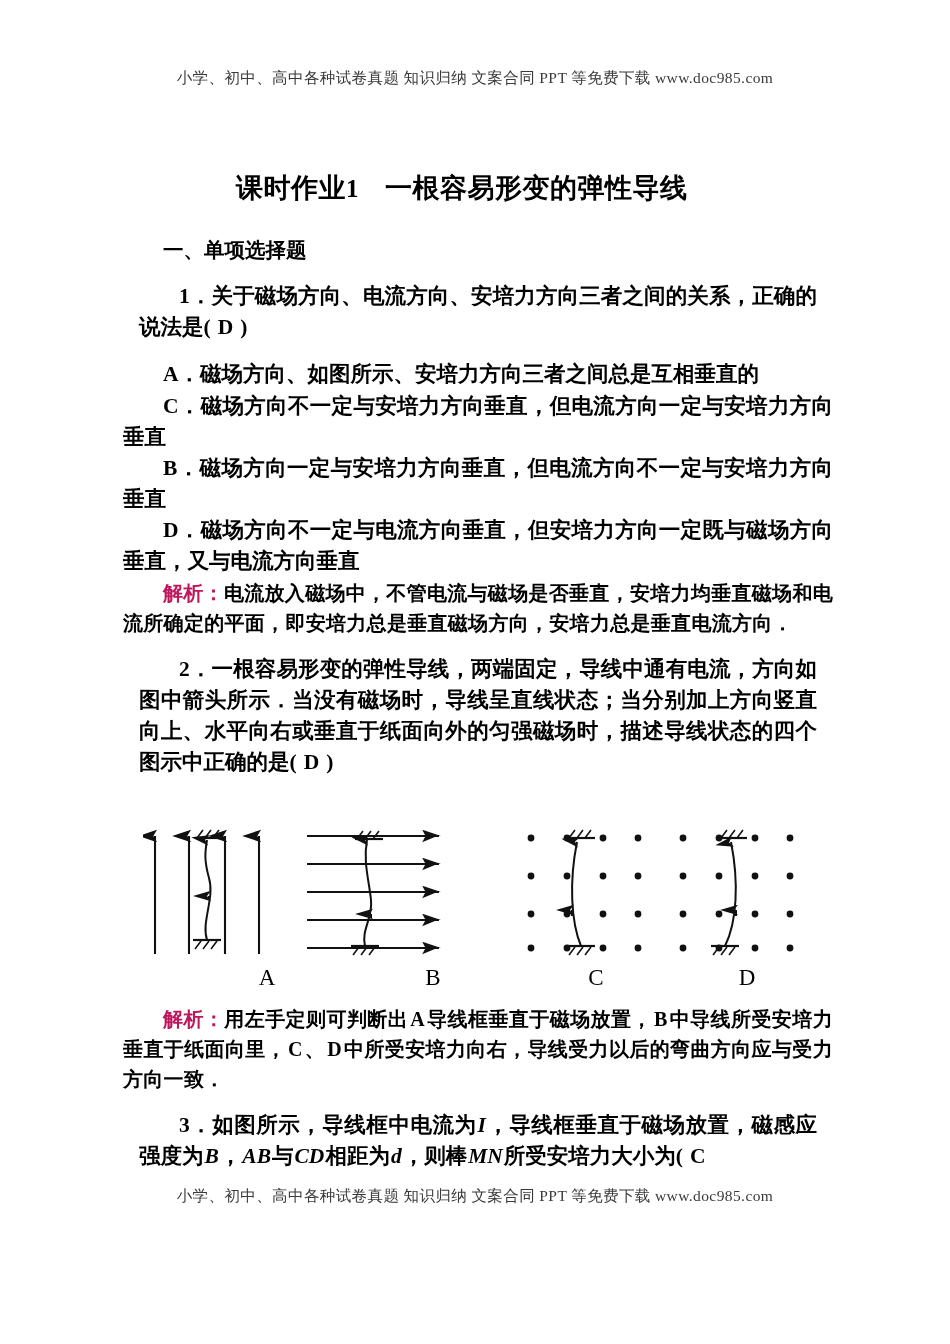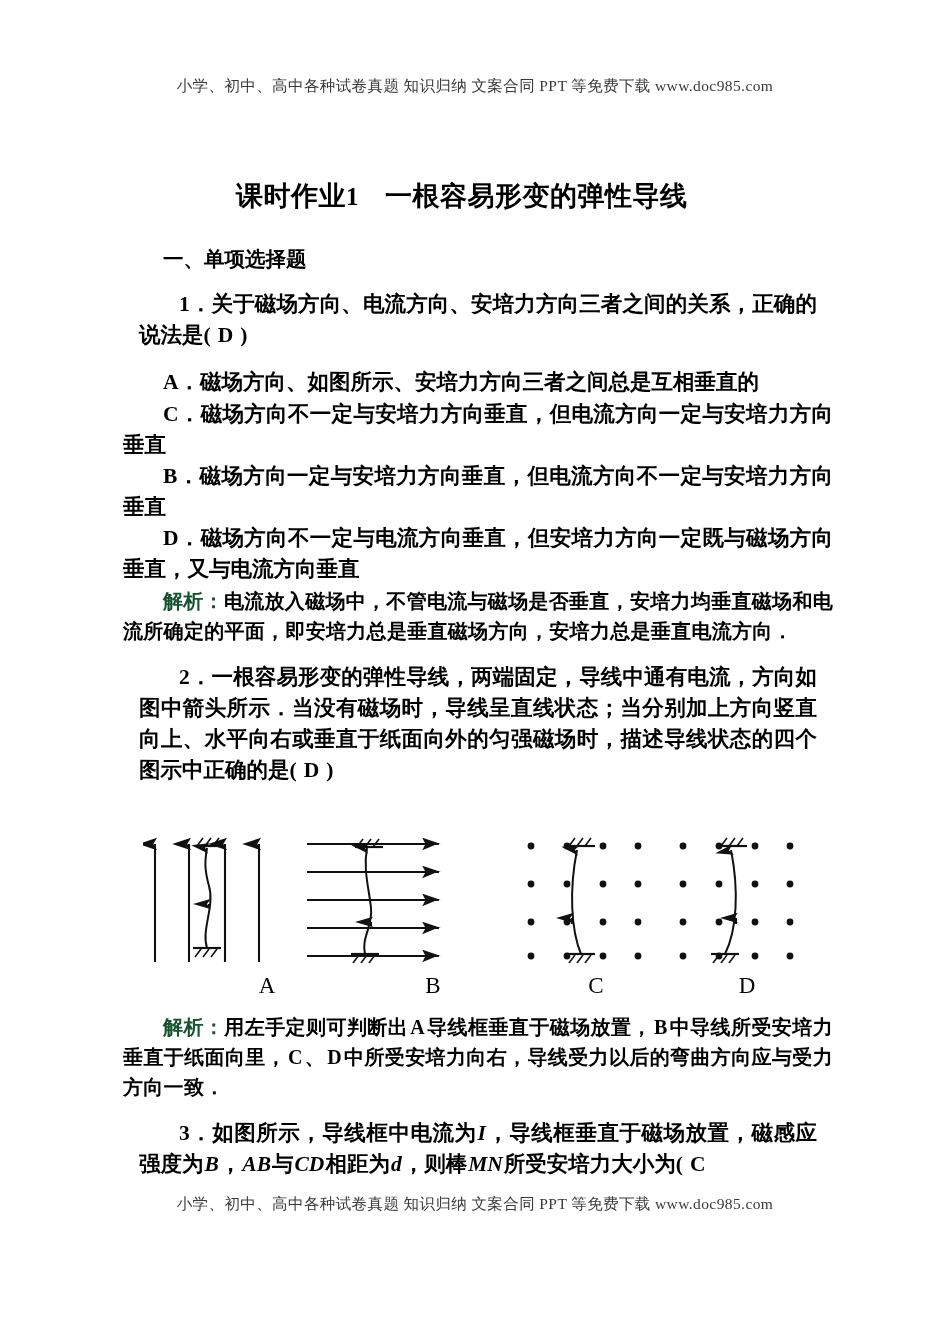--- a/index.html
+++ b/index.html
@@ -10,21 +10,21 @@
   body {
     width: 950px;
     height: 1344px;
     position: relative;
     font-family: "Liberation Serif", "DejaVu Serif", serif;
     color: #000000;
     overflow: hidden;
   }
   .page {
     position: absolute;
-    left: 0; top: 8px;
+    left: 0; top: 0;
     width: 950px;
     height: 1293px;
   }
 
   
   .watermark {
     position: absolute;
     left: 0;
     width: 950px;
     text-align: center;
@@ -57,21 +57,21 @@
 
   
   .content {
     position: absolute;
     left: 123px;
     top: 236px;
     width: 710px;
   }
 
   .section-head {
-    font-family: Liberation Sans, sans-serif;
+    font-family: Liberation Serif, serif;
     font-weight: bold;
     font-size: 20.5px;
     text-indent: 40px;
     line-height: 1.42;
     margin: 0 0 1px 0;
   }
 
   .q {
     font-family: "Liberation Serif", "DejaVu Serif", serif;
     font-weight: bold;
@@ -114,21 +114,21 @@
     font-weight: bold;
     font-size: 20px;
     line-height: 1.5;
     text-indent: 40px;
     margin: 0;
     text-align: justify;
     text-justify: inter-ideograph;
     letter-spacing: 0.3px;
   }
   .analysis .lbl {
-    color: #14532d;
+    color: #be185d;
     font-weight: bold;
   }
   .analysis .lt {
     font-family: "Liberation Serif", "DejaVu Serif", serif;
     font-weight: bold;
     padding: 0 2px;
   }
 
   
   .figure {

